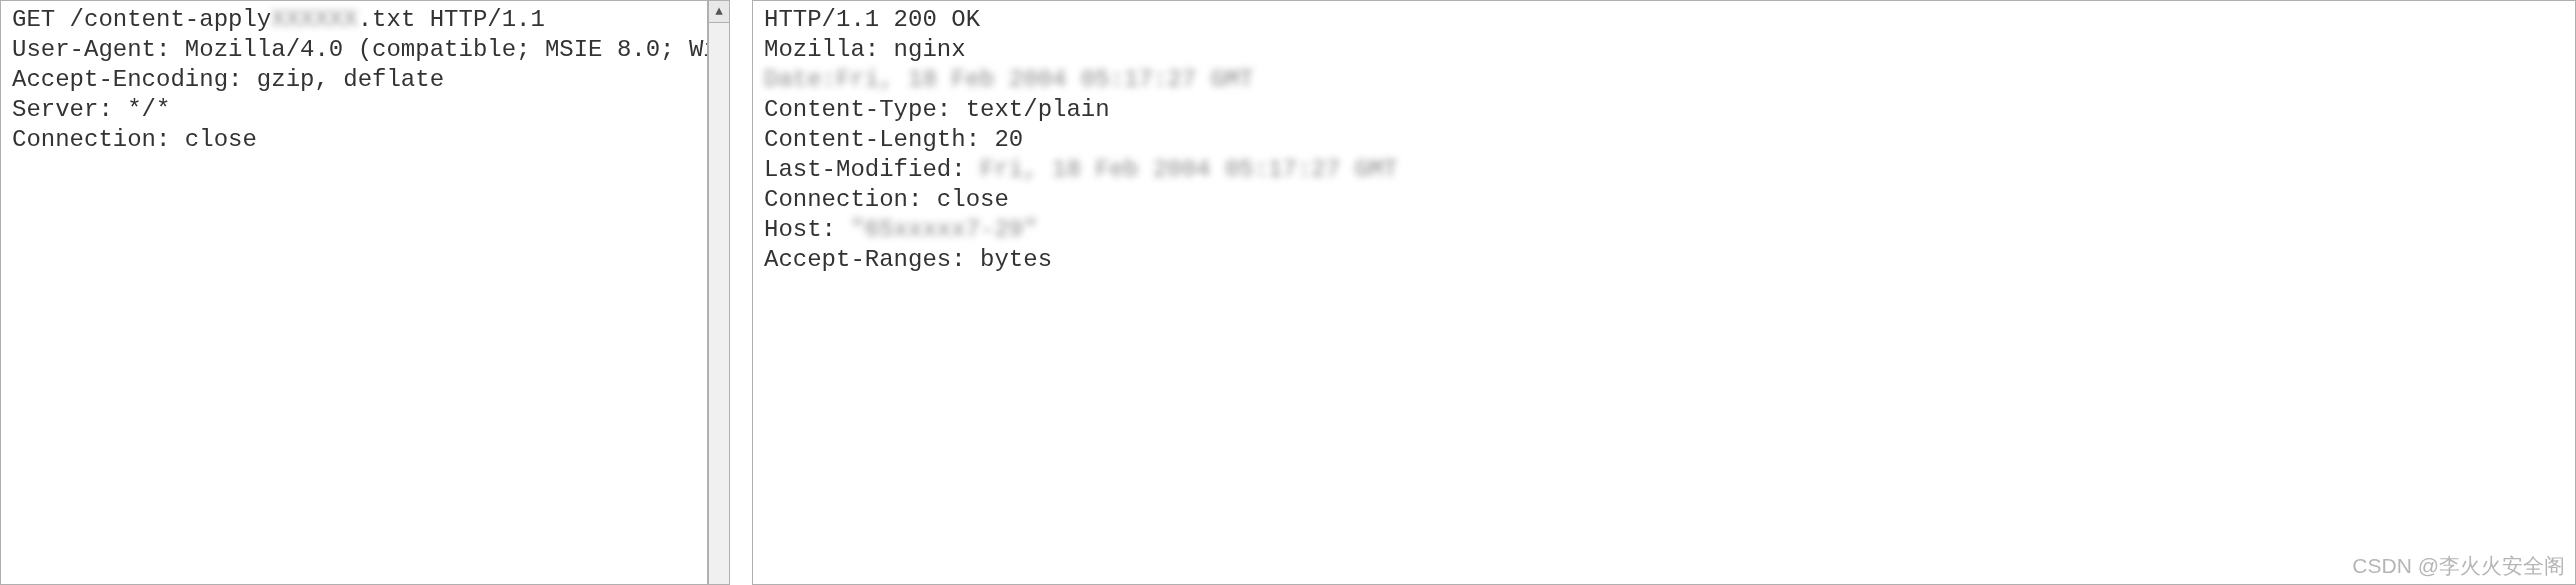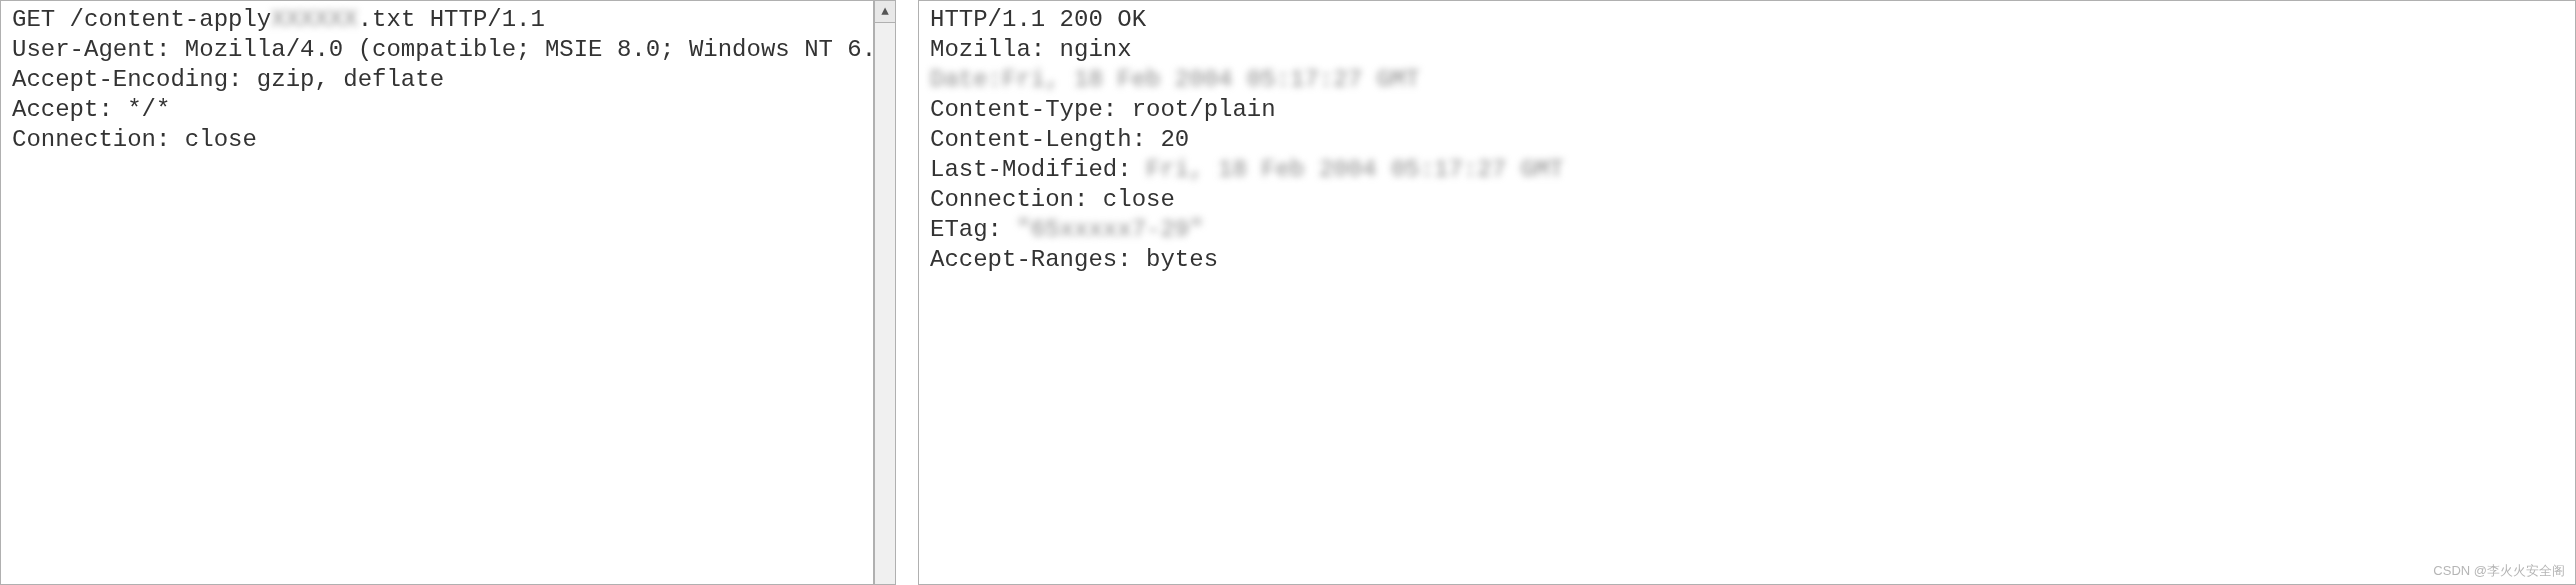--- a/index.html
+++ b/index.html
@@ -16,21 +16,21 @@
       height: 585px;
       position: relative;
     }
     .panel {
       background: #ffffff;
       border: 0.9px solid #b0b0b0;
       overflow: hidden;
       position: relative;
     }
     .panel-left {
-      width: 874px;
+      width: 708px;
       padding: 3.6px 11px;
     }
     .panel-right {
       flex: 1;
       padding: 3.6px 11px;
       margin-left: 22px;
       font-family: Liberation Mono, monospace;
     }
     .scrollbar {
       width: 22px;
@@ -70,54 +70,54 @@
       margin-left: 3.6px;
     }
     .empty-line {
       height: 29px;
     }
     .watermark {
       position: absolute;
       bottom: 5.5px;
       right: 11px;
       font-family: Arial, sans-serif;
-      font-size: 13px;
+      font-size: 21px;
       color: rgba(120, 120, 120, 0.55);
     }
   </style>
 </head>
 <body>
 
 <div class="panel panel-left">
   <div class="line">
     <span>GET /content-apply</span><span class="blur-text">XXXXXX</span><span>.txt HTTP/1.1</span>
   </div>
   <div class="line">User-Agent: Mozilla/4.0 (compatible; MSIE 8.0; Windows NT 6.1)</div>
   <div class="line">Accept-Encoding: gzip, deflate</div>
-  <div class="line">Accept: */*</div>
+  <div class="line">Server: */*</div>
   <div class="line">Connection: close</div>
 </div>
 
 <div class="scrollbar">
   <div class="scroll-arrow-up">▲</div>
 </div>
 
 <div class="panel panel-right">
   <div class="line">HTTP/1.1 200 OK</div>
   <div class="line">Mozilla: nginx</div>
   <div class="line">
     <span class="blur-text">Date: </span><span class="blur-text">Fri, 18 Feb 2004 05:17:27 GMT</span>
   </div>
-  <div class="line">Content-Type: root/plain</div>
+  <div class="line">Content-Type: text/plain</div>
   <div class="line">Content-Length: 20</div>
   <div class="line">
     <span>Last-Modified: </span><span class="blur-text">Fri, 18 Feb 2004 05:17:27 GMT</span>
   </div>
   <div class="line">Connection: close</div>
   <div class="line">
-    <span>ETag: </span><span class="blur-text">"65xxxxx7-29"</span>
+    <span>Host: </span><span class="blur-text">"65xxxxx7-29"</span>
   </div>
   <div class="line">Accept-Ranges: bytes</div>
   <div class="empty-line"></div>
 </div>
 
 <div class="watermark">CSDN @李火火安全阁</div>
 
 
 </body></html>

